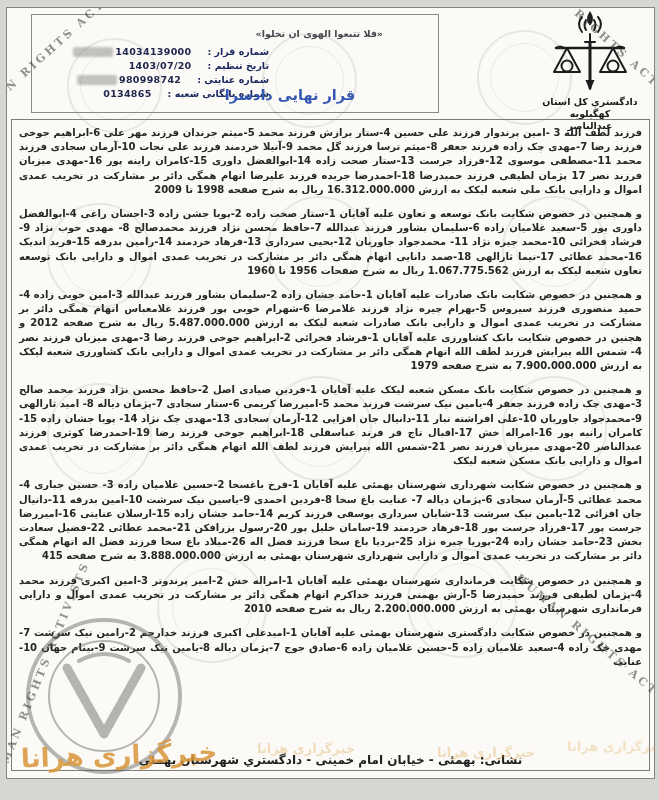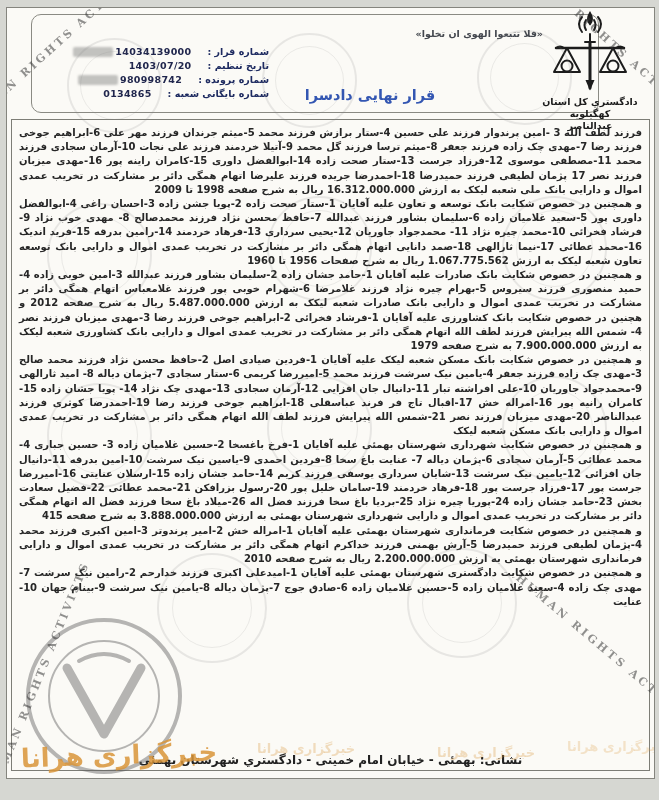--- a/index.html
+++ b/index.html
@@ -13,22 +13,22 @@
   .page {
     position:absolute; left:6px; top:7px; width:649px; height:772px;
     background:#fbfaf6;
     border:1px solid #85857e;
     overflow:hidden;
   }
 
   
   .header-area { position:absolute; left:0; top:0; right:0; height:112px; }
   .header-box {
-    position:absolute; left:24px; top:6px; width:568px; height:99px;
-    border:1px solid #8a8a83; border-radius:10px;
+    position:absolute; left:24px; top:6px; width:408px; height:99px;
+    border:1px solid #8a8a83; border-radius:0;
   }
   .verse {
     position:absolute; right:55px; top:13px;
     font-size:9.5px; font-weight:bold; color:#43474e; direction:rtl;
   }
   .fields {
     position:absolute; left:22px; top:30px; width:215px;
     direction:rtl; text-align:right;
   }
   .field-row {
@@ -63,21 +63,21 @@
     position:absolute; left:4px; right:4px; top:111px; bottom:7px;
     border:1px solid #7d7d76;
     padding:6px 7px 34px 7px;
     overflow:hidden;
   }
   .body-text { direction:rtl; text-align:justify; }
   .body-text p {
     font-size:10px; line-height:14.2px; font-weight:bold; color:#262626;
     margin:0 0 0 0;
   }
-  .body-text p + p { }
+  .body-text p + p { margin-top:10px; }
 
   
   .doc-footer {
     position:absolute; left:0; right:0; bottom:3px; text-align:center;
     direction:rtl;
   }
   .certify-line { font-size:8.5px; font-weight:bold; color:#3a3a3a; line-height:11px; }
   .address-line { font-size:12px; font-weight:bold; color:#222; line-height:13px; }
 
   
@@ -119,21 +119,21 @@
         <div class="field-row">
           <span class="field-label">شماره قرار :</span>
           <span class="field-value">14034139000</span>
           <span class="redact"></span>
         </div>
         <div class="field-row">
           <span class="field-label">تاریخ تنظیم :</span>
           <span class="field-value">1403/07/20</span>
         </div>
         <div class="field-row">
-          <span class="field-label">شماره پرونده :</span>
+          <span class="field-label">شماره عنایتی :</span>
           <span class="field-value">980998742</span>
           <span class="redact"></span>
         </div>
         <div class="field-row">
           <span class="field-label">شماره بایگانی شعبه :</span>
           <span class="field-value">0134865</span>
         </div>
       </div>
 
       <div class="doc-title">قرار نهایی دادسرا</div>

